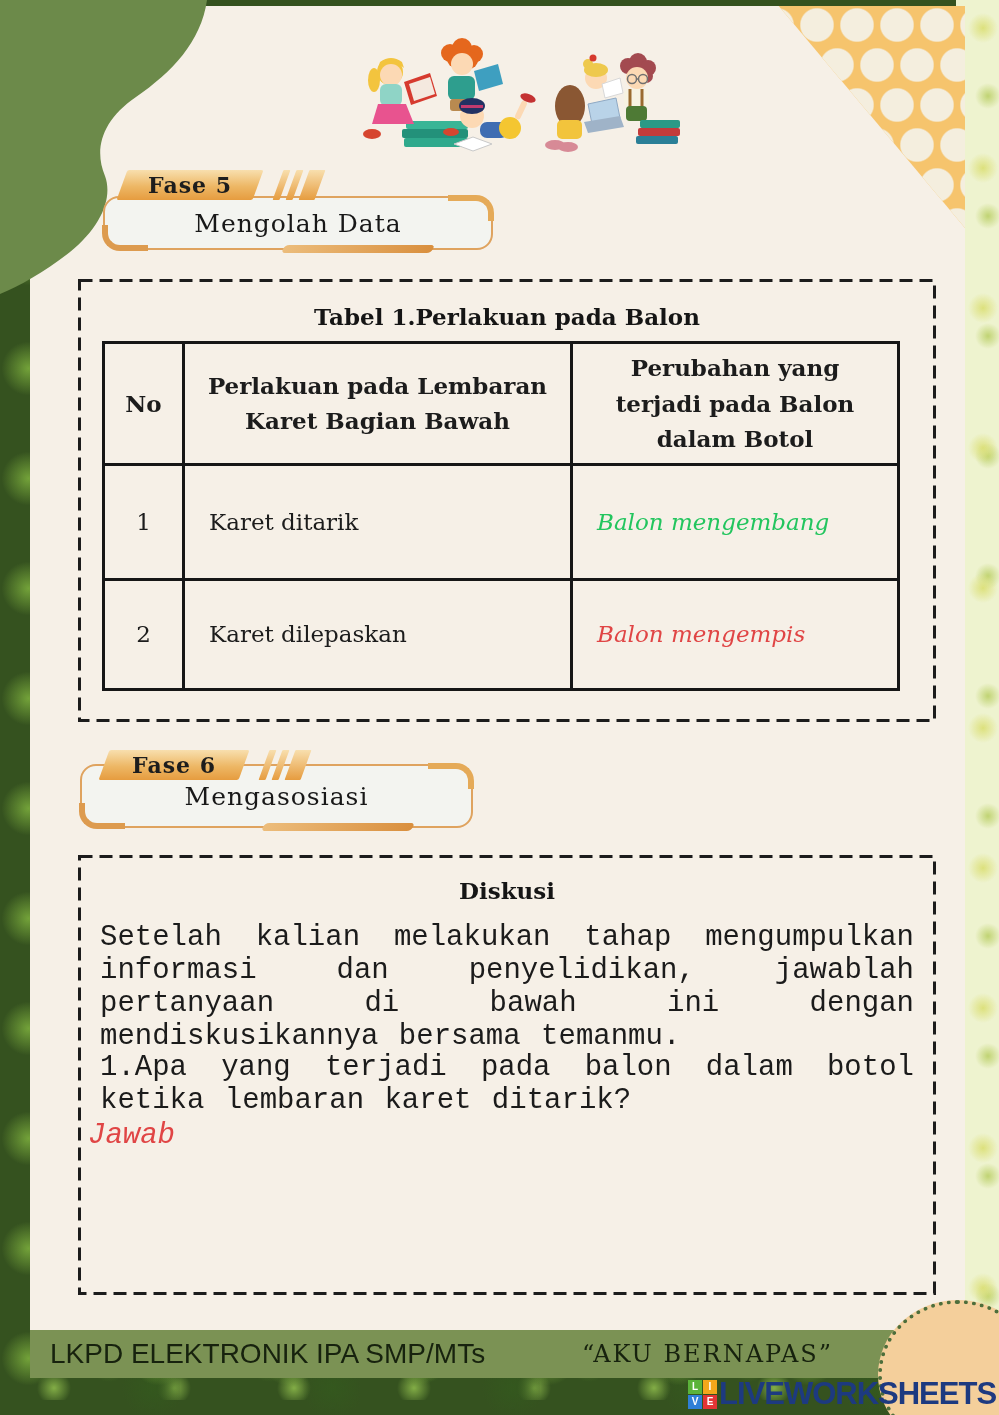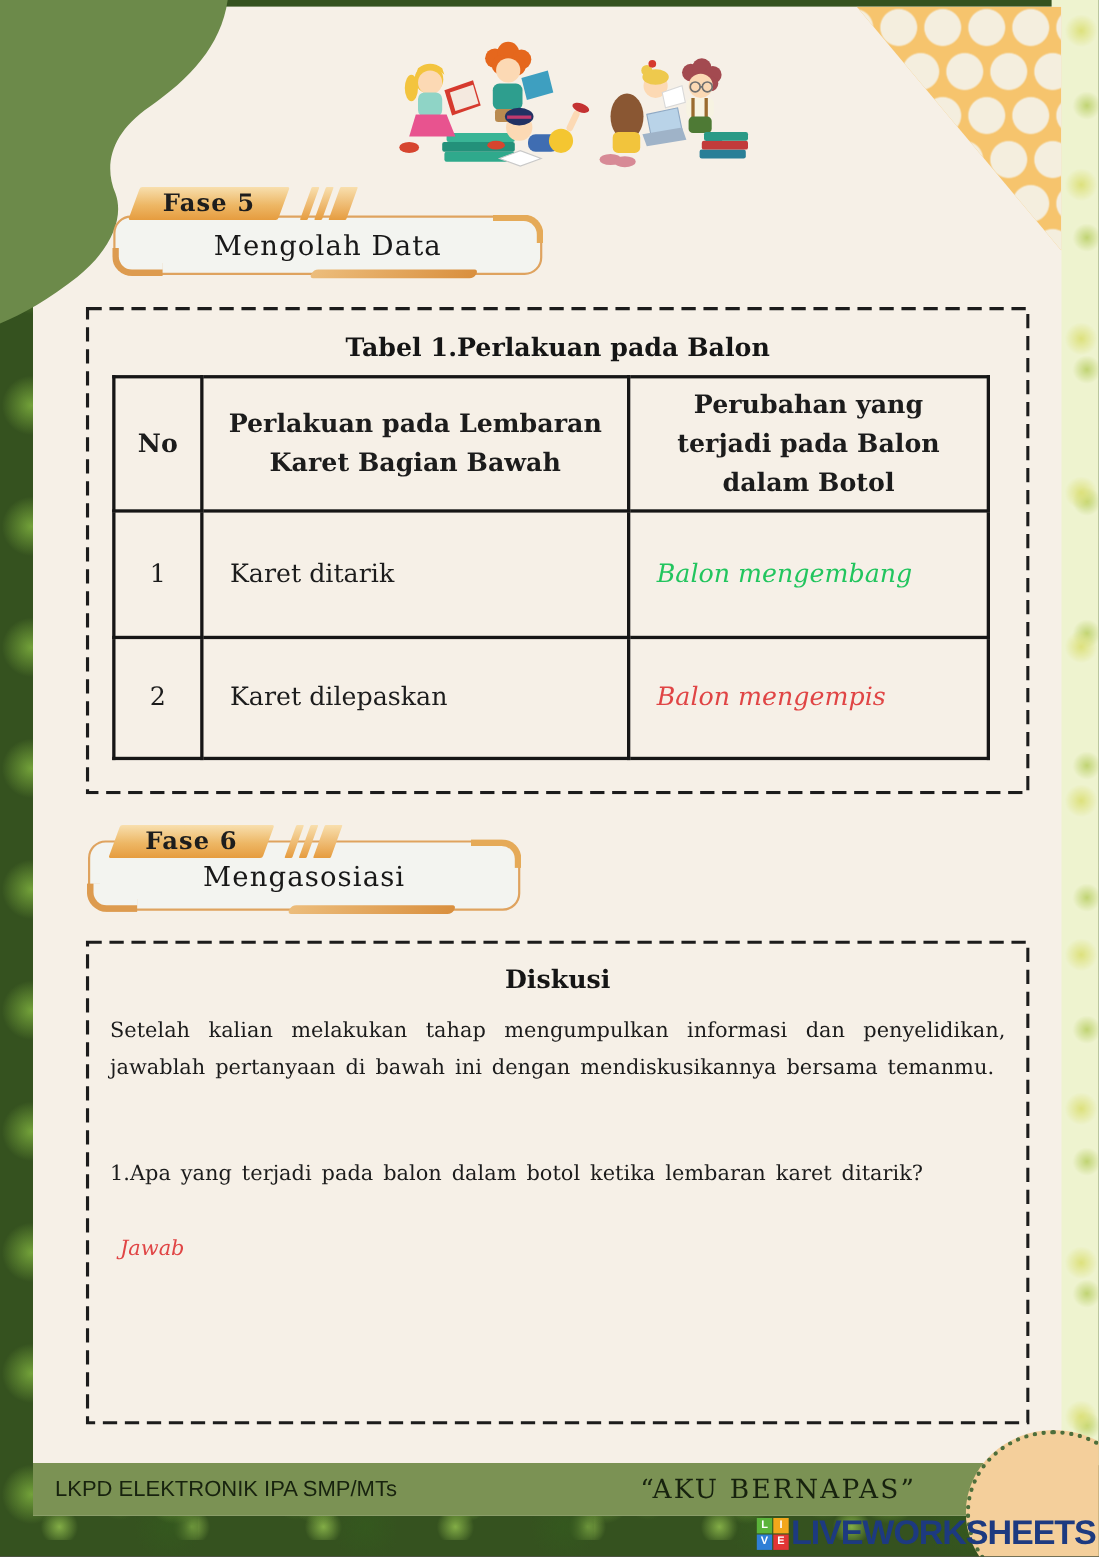--- a/index.html
+++ b/index.html
@@ -98,33 +98,33 @@
   table.data-table td {
     border:3px solid #161616; font-size:23px; vertical-align:middle;
   }
   .th { font-weight:bold; text-align:center; font-size:21.5px; line-height:1.55; padding:6px 14px; }
   .cell-no { text-align:center; }
   .cell-txt { padding-left:24px; }
   .cell-red { padding-left:24px; font-style:italic; }
 
   
   .para {
-    position:absolute; text-align:justify; font-size:19px; line-height:33px;
-    color:#1b1b1b; word-spacing:3px;
+    position:absolute; text-align:justify; font-size:29px; line-height:33px;
+    color:#1b1b1b; word-spacing:3px;font-family:Liberation Mono, monospace;
   }
   .red-italic { font-style:italic; }
 
   
   .footer-bar {
     position:absolute; left:30px; top:1330px; width:935px; height:48px;
     background:#7b9254; z-index:3;
   }
   .footer-left {
     position:absolute; left:20px; top:0; height:54px; line-height:48px;
-    font-family:"Liberation Sans", sans-serif; font-size:20px; color:#17220e;
+    font-family:"Liberation Sans", sans-serif; font-size:28px; color:#17220e;
   }
   .footer-right {
     position:absolute; left:552px; top:0; height:48px; line-height:48px;
     font-family:"DejaVu Serif", serif; font-size:24px; color:#17220e; letter-spacing:2px;text-align:right;
   }
   .peach-ellipse {
     position:absolute; left:878px; top:1300px; width:160px; height:150px;
     background:#f4cf9b; border:4px dotted #4d6e3b; border-radius:50%; z-index:4;
   }
   .lw-logo {
@@ -283,21 +283,21 @@
   <div class="slash" style="left:277px; top:750px; width:7px;"></div>
   <div class="slash" style="left:290px; top:750px; width:16px;"></div>
 
   <div class="dashed-box" style="left:78px; top:855px; width:858px; height:440px;">
     <svg class="dash" width="858" height="440">
       <rect x="1.5" y="1.5" width="855" height="437" fill="none" stroke="#1c1c1c" stroke-width="3" stroke-dasharray="13 7"></rect>
     </svg>
     <div class="box-title" style="top:22px;">Diskusi</div>
     <div class="para" style="left:22px; top:66px; width:814px;">Setelah kalian melakukan tahap mengumpulkan informasi dan penyelidikan, jawablah pertanyaan di bawah ini dengan mendiskusikannya bersama temanmu.</div>
     <div class="para" style="left:22px; top:196px; width:814px;">1.Apa yang terjadi pada balon dalam botol ketika lembaran karet ditarik?</div>
-    <div class="para red-italic" style="left:31px; top:264px; width:200px; color:#e04545; text-align:left;">Jawab</div>
+    <div class="para red-italic" style="left:10px; top:264px; width:200px; color:#e04545; text-align:left;">Jawab</div>
   </div>
 
   <div class="footer-bar">
     <div class="footer-left">LKPD ELEKTRONIK IPA SMP/MTs</div>
     <div class="footer-right">“AKU BERNAPAS”</div>
   </div>
   <div class="peach-ellipse"></div>
   <div class="lw-logo">
     <div class="lw-squares">
       <div class="sq-l">L</div>

